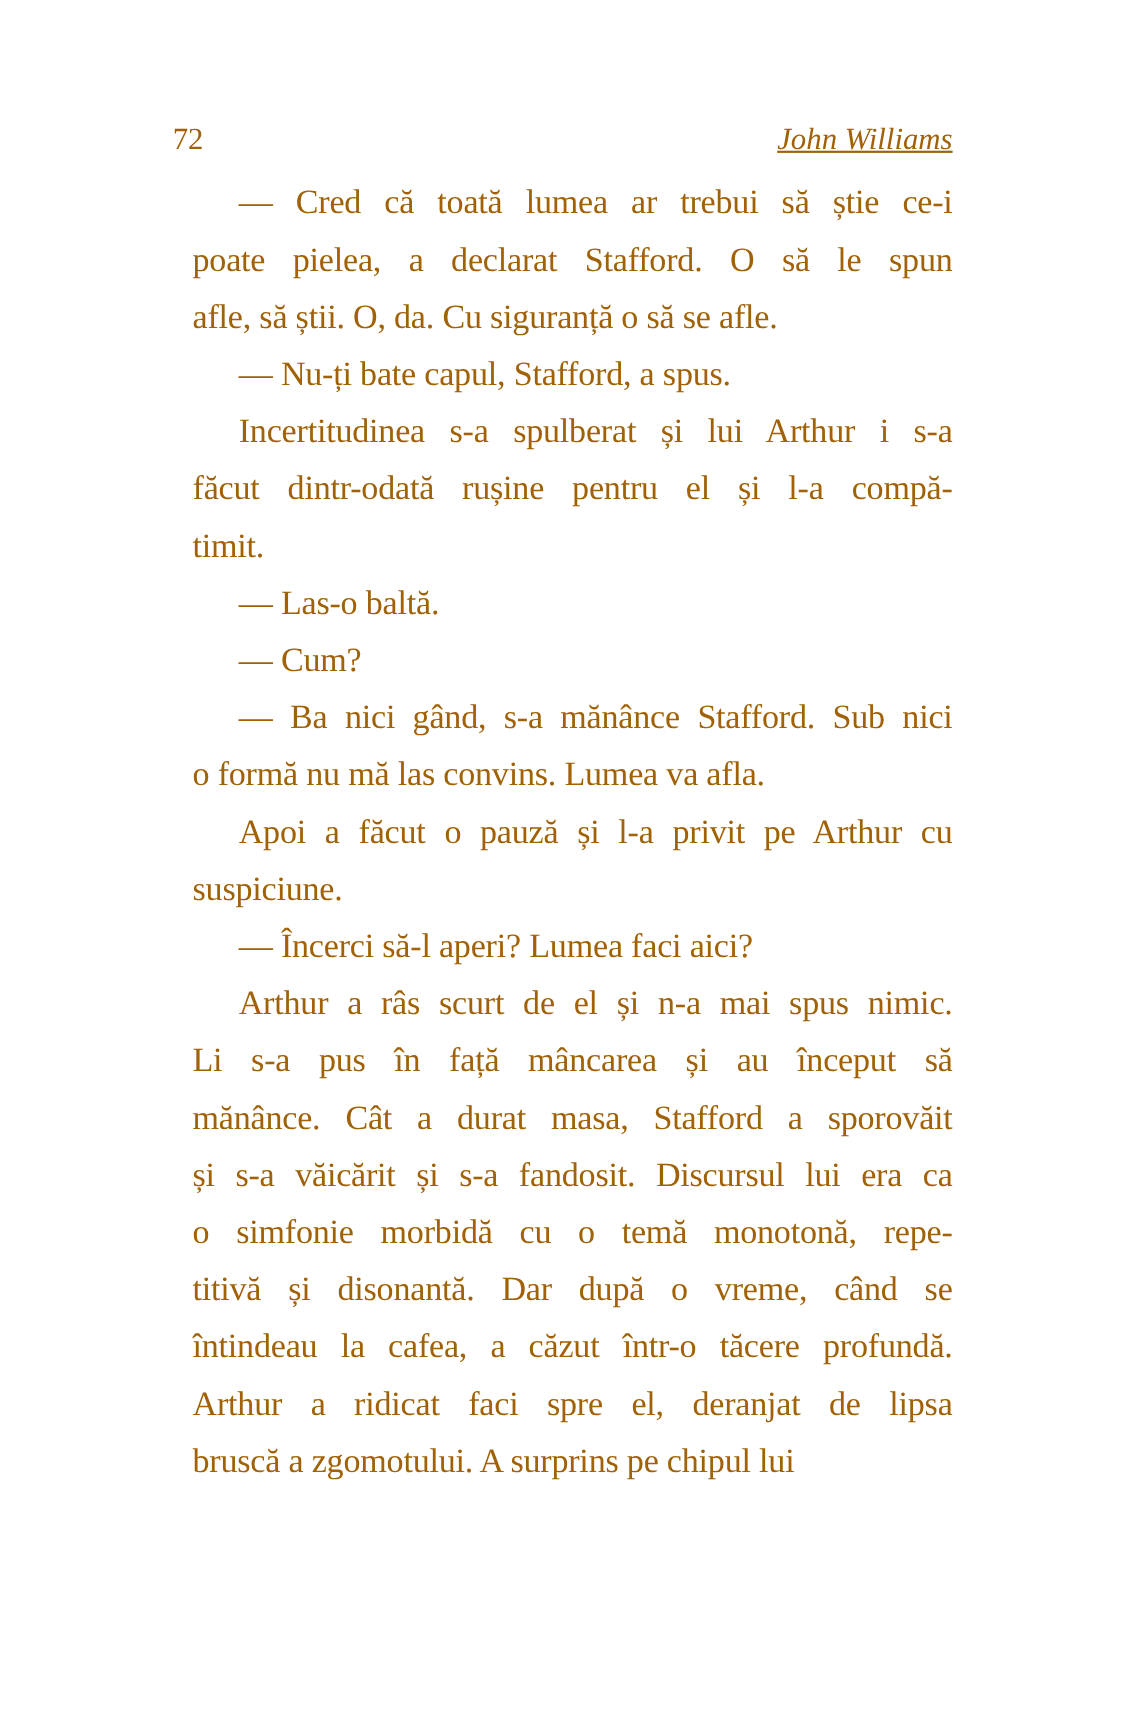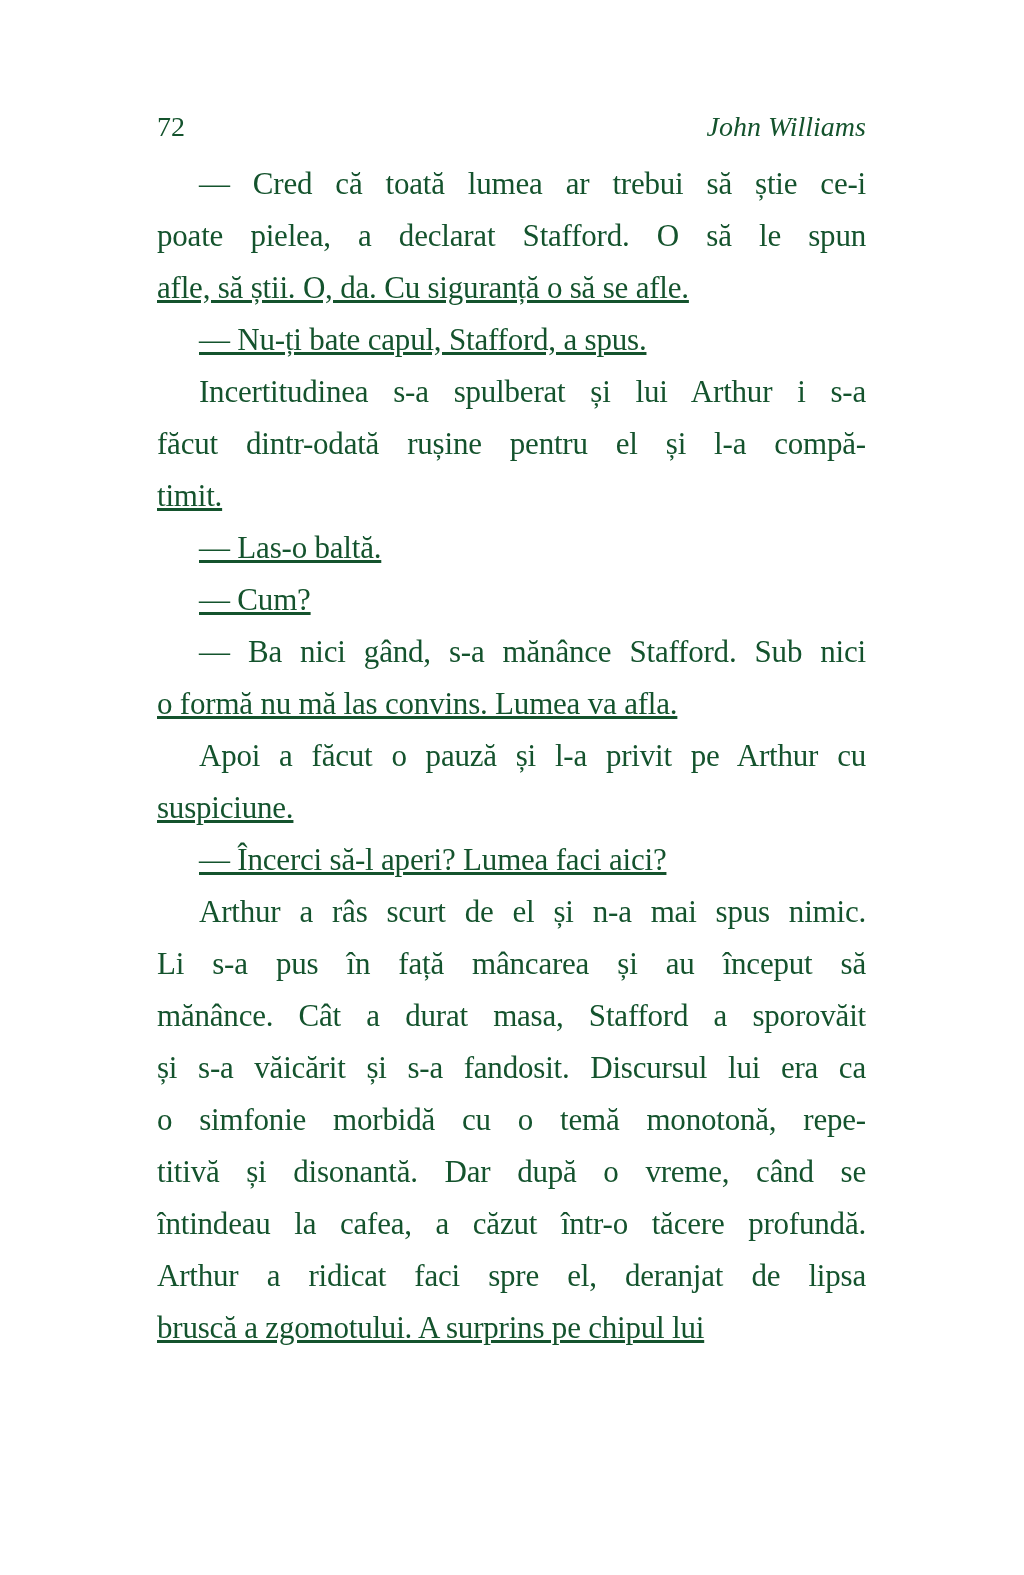--- a/index.html
+++ b/index.html
@@ -5,63 +5,64 @@
   html, body {
     margin: 0;
     padding: 0;
     background: #ffffff;
   }
   .page {
     position: relative;
     width: 1024px;
     height: 1575px;
     background: #ffffff;
-    color: #14532d;
+    color: #a16207;
     font-family: "Liberation Serif", "DejaVu Serif", serif;
     overflow: hidden;
   }
   .running-header {
     position: absolute;
     top: 107px;
     left: 157px;
     right: 158px;
     display: flex;
     justify-content: space-between;
     align-items: baseline;
     font-size: 28px;
     line-height: 40px;
   }
   .folio {
     font-style: normal;
   }
   .running-head {
     font-style: italic;
+    text-decoration: underline;
   }
   .text-block {
     position: absolute;
     top: 158px;
     left: 157px;
     width: 709px;
     font-size: 31px;
     line-height: 52px;
     letter-spacing: -0.2px;
   }
   .para {
     margin: 0;
   }
   .line {
     height: 52px;
     overflow: hidden;
     text-align: justify;
     text-align-last: justify;
     white-space: normal;
+    margin-left: 18px;
   }
   .line.last {
     text-align-last: left;
-    text-decoration: underline;
   }
   .line.first {
     text-indent: 42px;
   }
 </style>
 </head>
 <body>
 
 <div class="page">
   <div class="running-header">

